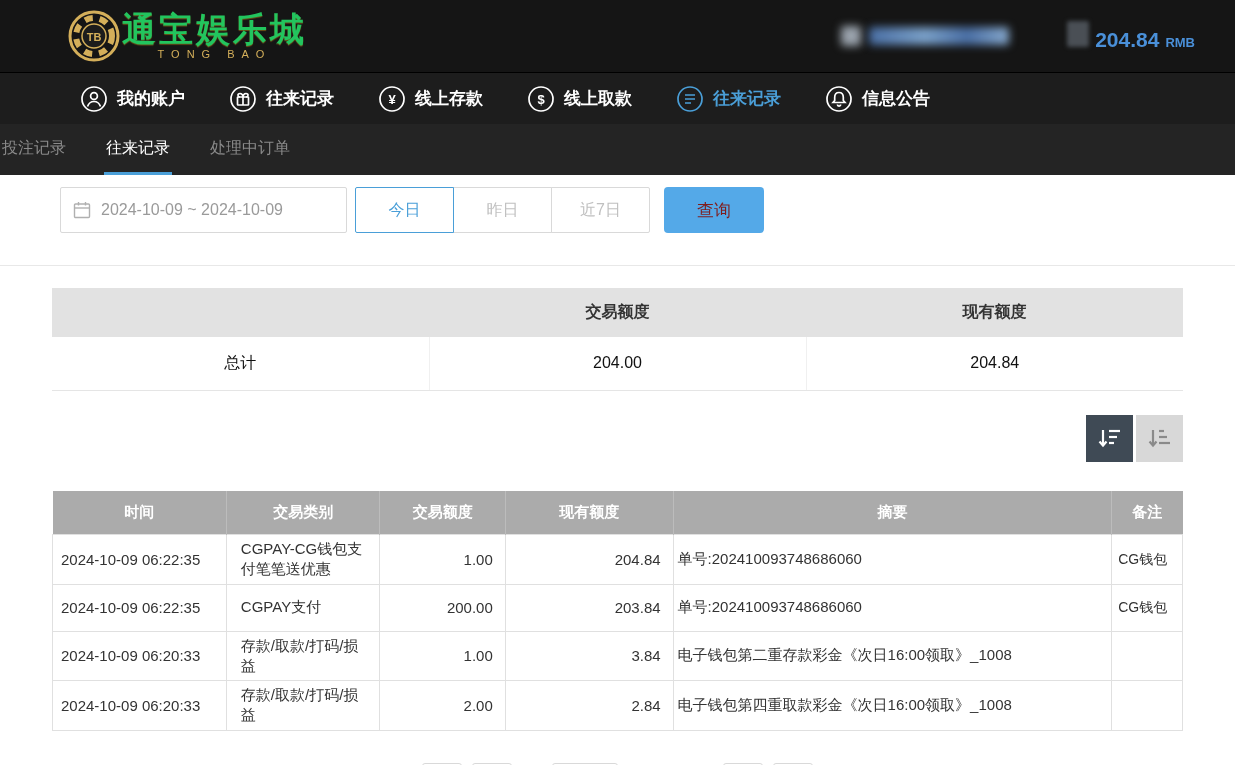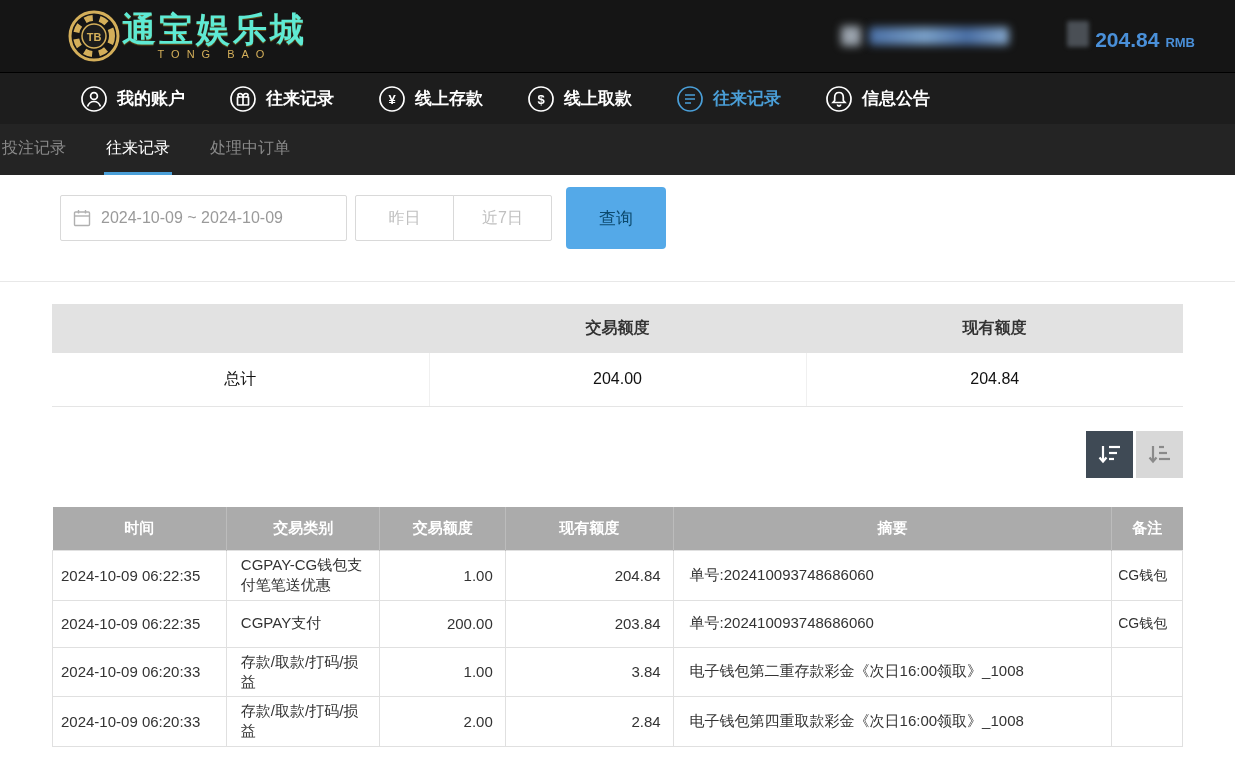--- a/index.html
+++ b/index.html
@@ -3,21 +3,21 @@
 <meta charset="utf-8">
 <style>
   * { box-sizing: border-box; margin: 0; padding: 0; }
   html,body { width:1235px; height:765px; overflow:hidden; background:#fff;
     font-family:"Liberation Sans","DejaVu Sans",sans-serif; }
 
   
   .topbar { height:72px; background:#151515; display:flex; align-items:center; padding:0 40px 0 68px; }
   .logo { display:flex; align-items:center; gap:2px; }
   .brand { display:flex; flex-direction:column; line-height:1; }
-  .brand-cn { font-size:34px; font-weight:bold; color:#5eead4; letter-spacing:3px;
+  .brand-cn { font-size:34px; font-weight:bold; color:#22c55e; letter-spacing:3px;
     text-shadow:0 1px 1px #6b5118; }
   .brand-en { font-size:11px; color:#d4af5a; letter-spacing:7px; margin-top:3px; text-align:center; }
   .top-right { margin-left:auto; display:flex; align-items:center; gap:18px; }
   .masked-user { display:flex; align-items:center; gap:8px; }
   .blur-box { filter:blur(4px); border-radius:3px; }
   .blur-icon { width:20px; height:20px; background:#9aa3ad; }
   .blur-text { width:140px; height:18px; background:linear-gradient(90deg,#4a6fa5,#7aa0c8 40%,#4a6fa5 70%,#86a8cc); }
   .blur-avatar { width:22px; height:26px; background:#4a4f55; filter:blur(2px); border-radius:2px; }
   .balance-wrap { display:flex; align-items:baseline; gap:6px; margin-left:40px; }
   .balance-amount { color:#4a90d9; font-size:21px; font-weight:bold; }
@@ -43,21 +43,21 @@
   .caret { color:#b0b0b0; font-size:10px; }
   .date-box { width:287px; height:46px; border:1px solid #d9d9d9; border-radius:2px;
     display:flex; align-items:center; gap:10px; padding:0 12px; margin-left:8px;
     color:#9a9a9a; font-size:16px; cursor:pointer; }
   .btn-group { display:flex; margin-left:8px; }
   .quick-btn { width:99px; height:46px; background:#fff; border:1px solid #d9d9d9;
     margin-left:-1px; font-size:16px; color:#c0c0c0; cursor:pointer; position:relative; }
   .quick-btn:first-child { margin-left:0; border-radius:2px 0 0 2px; }
   .quick-btn:last-child { border-radius:0 2px 2px 0; }
   .quick-btn.active { color:#4a9fd8; border-color:#4a9fd8; z-index:2; }
-  .search-btn { width:100px; height:62px; margin-left:14px; background:#54a9e8; color:#0c4a6e;
+  .search-btn { width:100px; height:46px; margin-left:14px; background:#54a9e8; color:#7f1d1d;
     border:none; border-radius:4px; font-size:17px; cursor:pointer; }
 
   .divider { height:1px; background:#e8e8e8; margin:32px -52px 0 -52px; }
 
   
   .summary { width:100%; border-collapse:collapse; margin-top:22px; table-layout:fixed; }
   .summary thead td { background:#e2e2e2; height:49px; font-size:16px; font-weight:bold; color:#333; text-align:center; }
   .summary tbody td { background:#fff; height:53px; font-size:16px; color:#111; text-align:center;
     border-bottom:1px solid #e5e5e5; border-left:1px solid #f0f0f0; }
   .summary tbody td:first-child { border-left:none; }
@@ -71,21 +71,21 @@
   
   .records { width:100%; border-collapse:collapse; margin-top:29px; table-layout:fixed; }
   .records th { background:#ababab; color:#fff; font-size:15px; font-weight:bold; height:44px; text-align:center;
     border-left:1px solid #bcbcbc; }
   .records th:first-child { border-left:none; }
   .records td { background:#fff; font-size:15px; color:#333; height:47px;
     border:1px solid #e0e0e0; padding:4px 8px; }
   .records td.c-time { white-space:nowrap; }
   .records td.c-type { text-align:left; padding-left:14px; line-height:1.35; }
   .records td.c-num  { text-align:right; padding-right:12px; }
-  .records td.c-sum  { text-align:left; padding-left:16px; }
+  .records td.c-sum  { text-align:left; padding-left:4px; }
   .records td.c-note { text-align:left; font-size:14px; padding:4px 6px; line-height:1.3; word-break:break-all; }
 
   
   .pagination { margin-top:32px; display:flex; justify-content:center; align-items:flex-start; }
   .pg-btn { height:30px; border:1px solid #d9d9d9; border-radius:3px; background:#fff; cursor:pointer; }
   .pg-a { width:40px; margin:0 5px; }
   .pg-wide { width:66px; margin:0 5px 0 35px; }
   .pg-gap { margin-left:100px; }
 </style>
 </head>
@@ -178,20 +178,21 @@
     <div class="date-box">
       <svg width="18" height="18" viewBox="0 0 18 18" fill="none" stroke="#b0b0b0" stroke-width="1.4">
         <rect x="1.5" y="3" width="15" height="13.5" rx="1"></rect>
           <line x1="1.5" y1="7" x2="16.5" y2="7"></line>
         <line x1="5.5" y1="1" x2="5.5" y2="4.5"></line>
           <line x1="12.5" y1="1" x2="12.5" y2="4.5"></line>
       </svg>
       <span>2024-10-09 ~ 2024-10-09</span>
     </div>
     <div class="btn-group">
+      <button class="quick-btn active">今日</button>
       <button class="quick-btn">昨日</button>
       <button class="quick-btn">近7日</button>
     </div>
     <button class="search-btn">查询</button>
   </div>
 
   <div class="divider"></div>
 
   <table class="summary">
     <thead>

